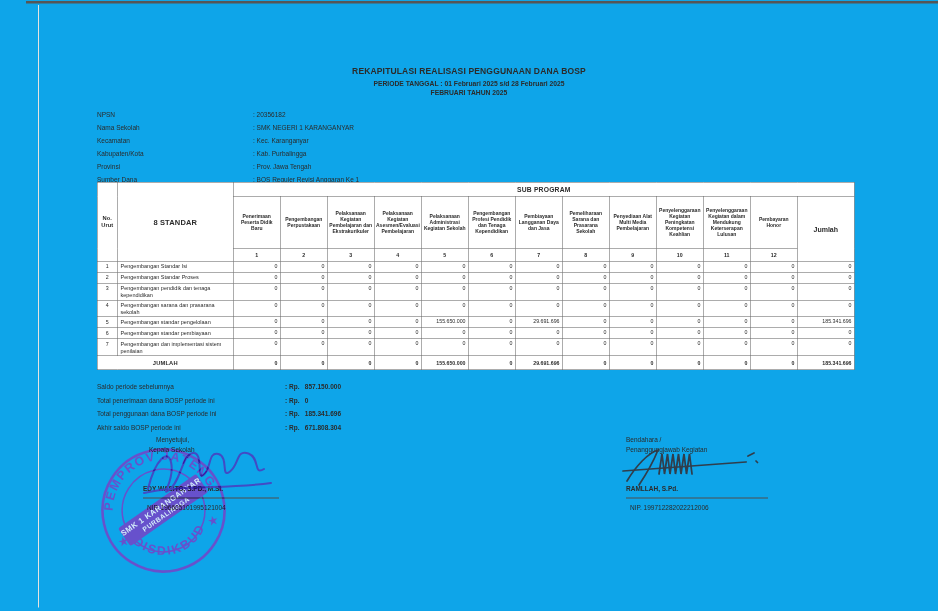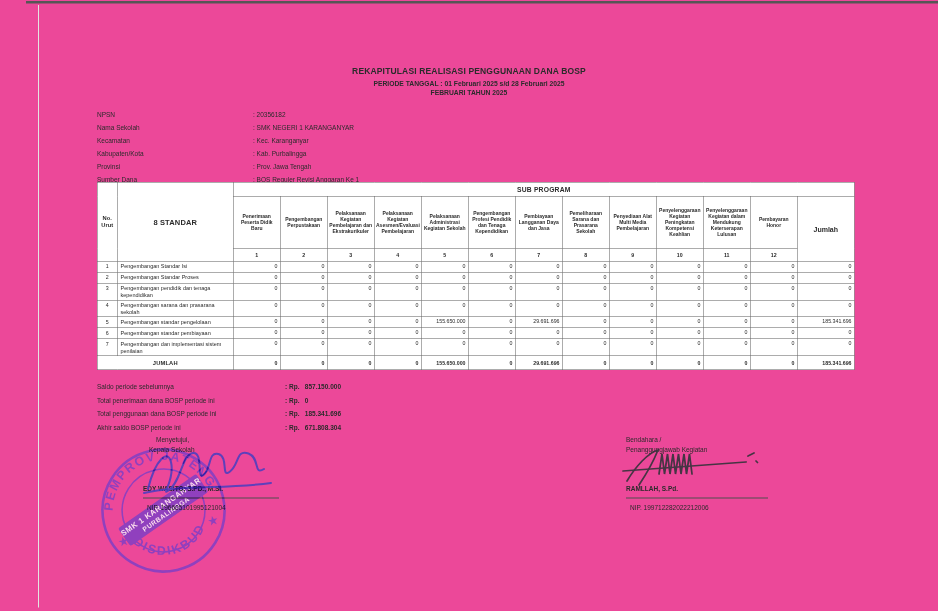--- a/index.html
+++ b/index.html
@@ -1,16 +1,16 @@
 <!DOCTYPE html>
 <html><head>
 <meta charset="utf-8">
 <style>
   html,body{margin:0;padding:0;background:#ffffff;}
-  #viewport{position:relative;width:938px;height:611px;overflow:hidden;background:#ec4899;}
+  #viewport{position:relative;width:938px;height:611px;overflow:hidden;background:#0ea5e9;}
   #page{position:absolute;top:0;left:0;width:1876px;height:1222px;transform:scale(0.5);
         transform-origin:0 0;font-family:"Liberation Sans",sans-serif;color:#2b2b2b;}
 
   
   .scan-top-line{position:absolute;left:52px;top:2px;width:1824px;height:5px;background:#565656;}
   .scan-left-line{position:absolute;left:76px;top:10px;width:2px;height:1205px;background:#e4e4e2;}
 
   
   .title-block{position:absolute;left:0;top:132px;width:1876px;text-align:center;font-weight:bold;}
   .title-1{font-size:17px;letter-spacing:.3px;margin-bottom:7px;}

